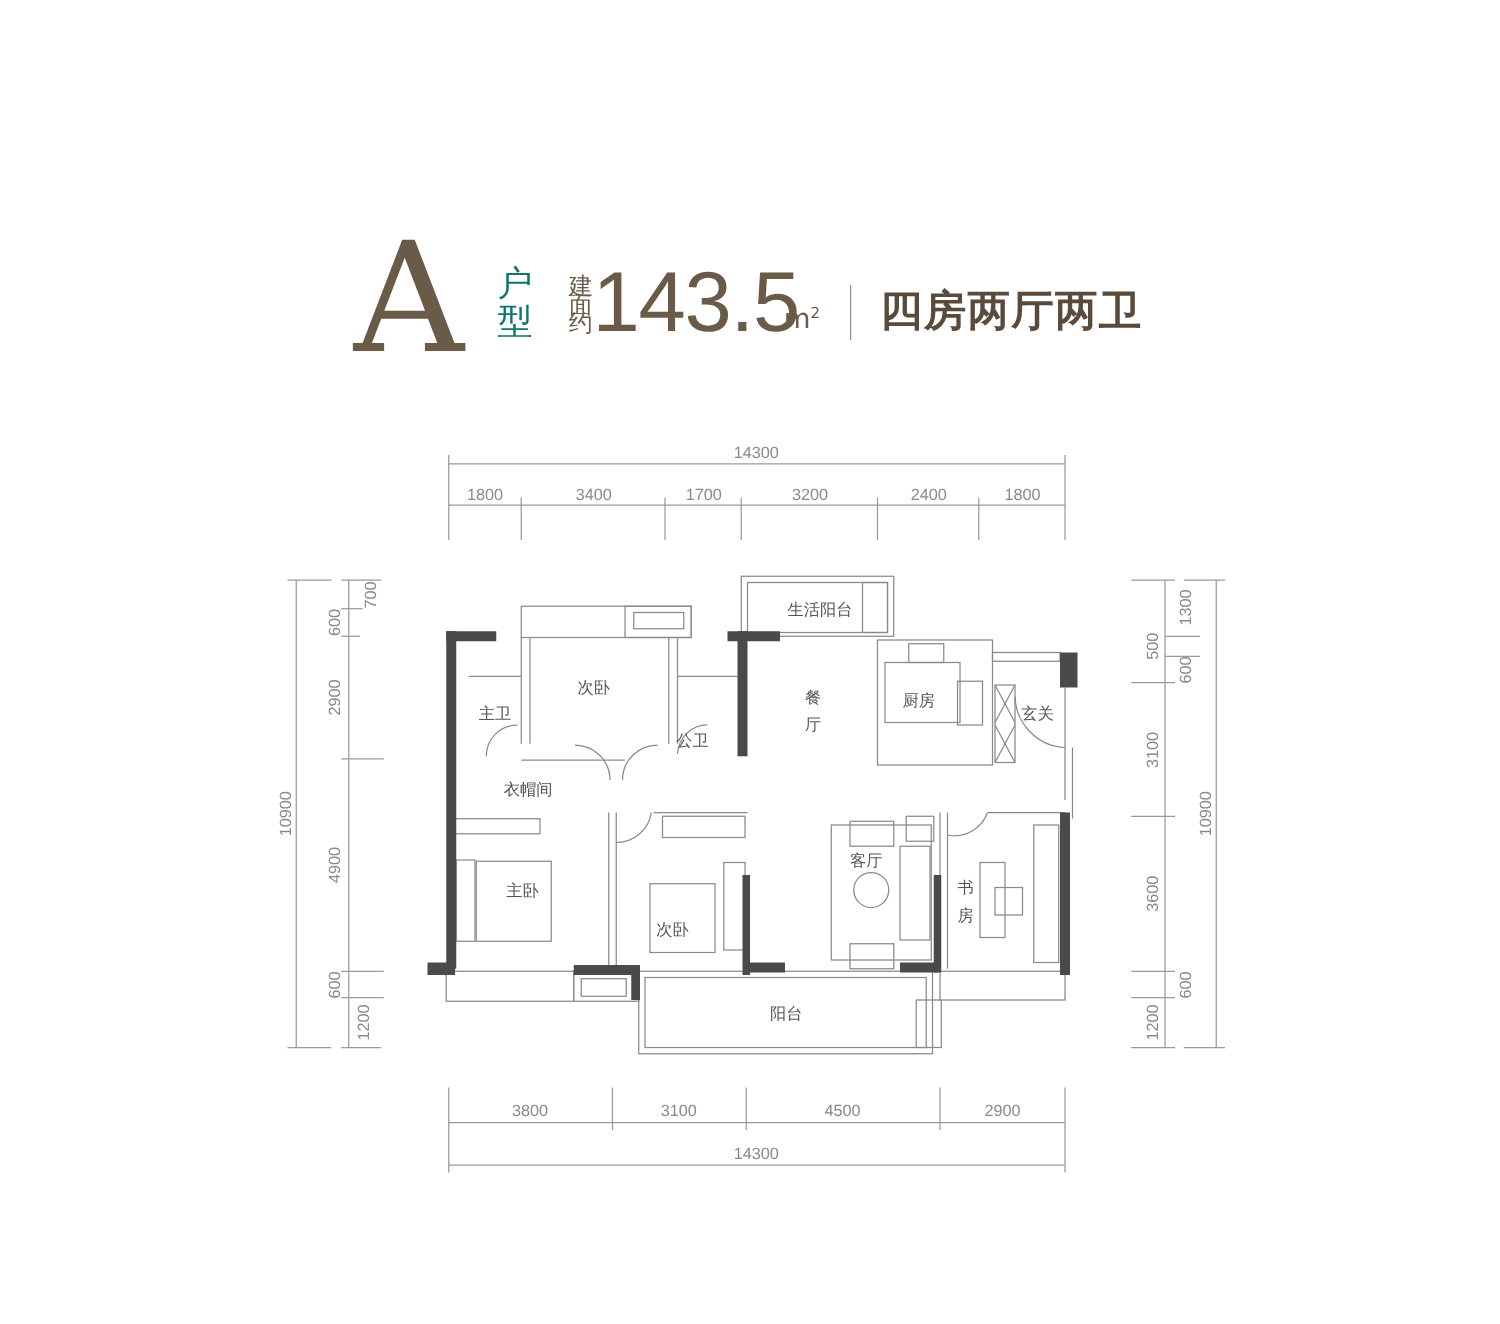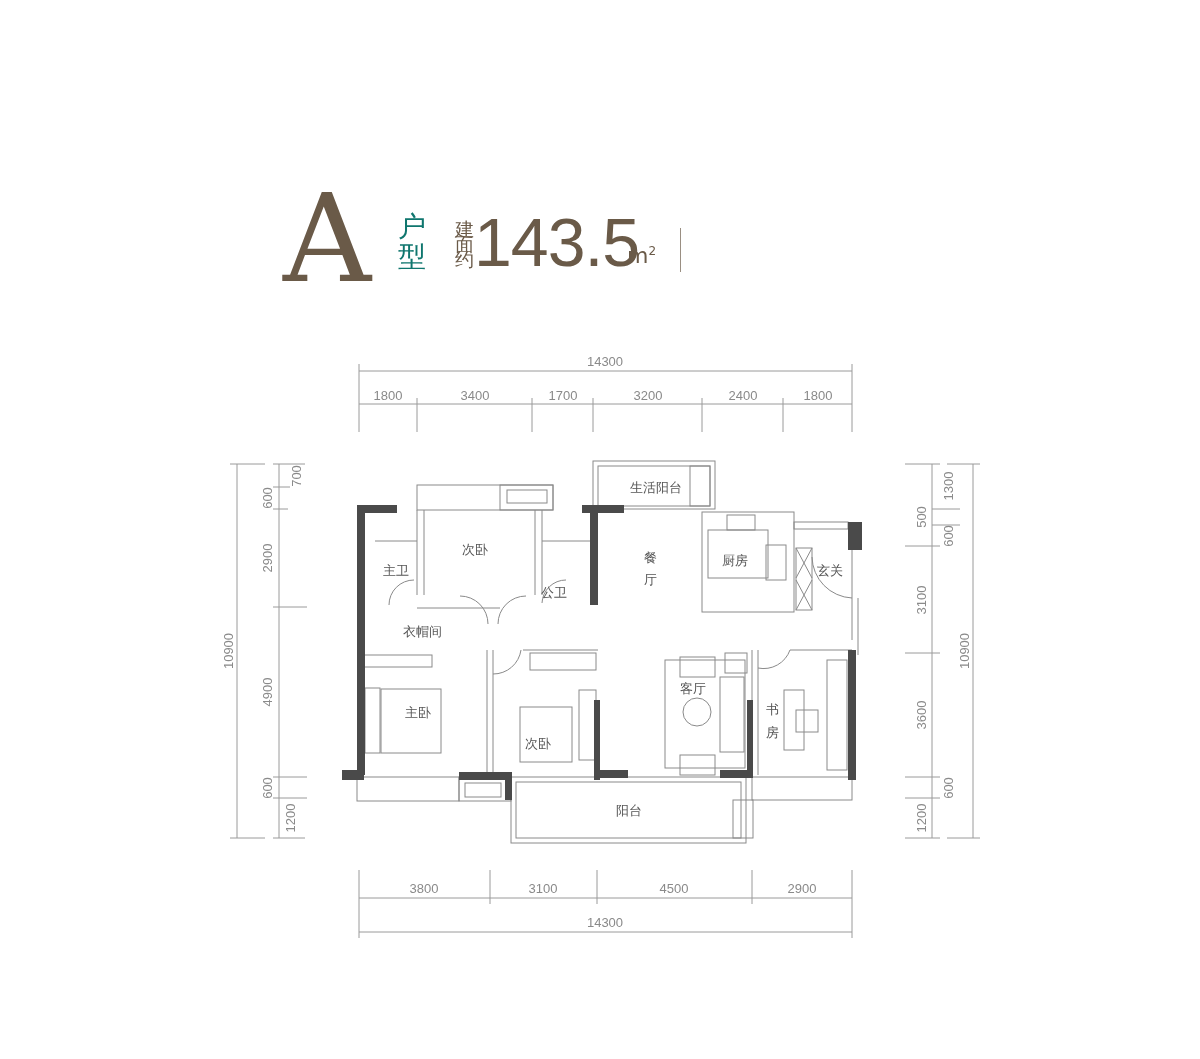--- a/index.html
+++ b/index.html
@@ -20,20 +20,21 @@
 </head>
 <body>
 
 <div class="title">
   <div class="big-a">A</div>
   <div class="unit-type">户型</div>
   <div class="area-label">建面约</div>
   <div class="area-num">143.5</div>
   <div class="area-unit"><span>m</span><sup>2</sup></div>
   <div class="title-divider"></div>
+  <div class="layout-text">四房两厅两卫</div>
 </div>
 
 <svg class="plan" width="1200" height="1059" viewBox="0 0 1200 1059">
   <g stroke="#9a9a9a" stroke-width="1" fill="none">
 
     <line x1="359" y1="371" x2="852" y2="371"></line>
     <line x1="359" y1="404" x2="852" y2="404"></line>
     <line x1="359" y1="364" x2="359" y2="432"></line>
     <line x1="417" y1="398" x2="417" y2="432"></line>
     <line x1="532" y1="398" x2="532" y2="432"></line>

